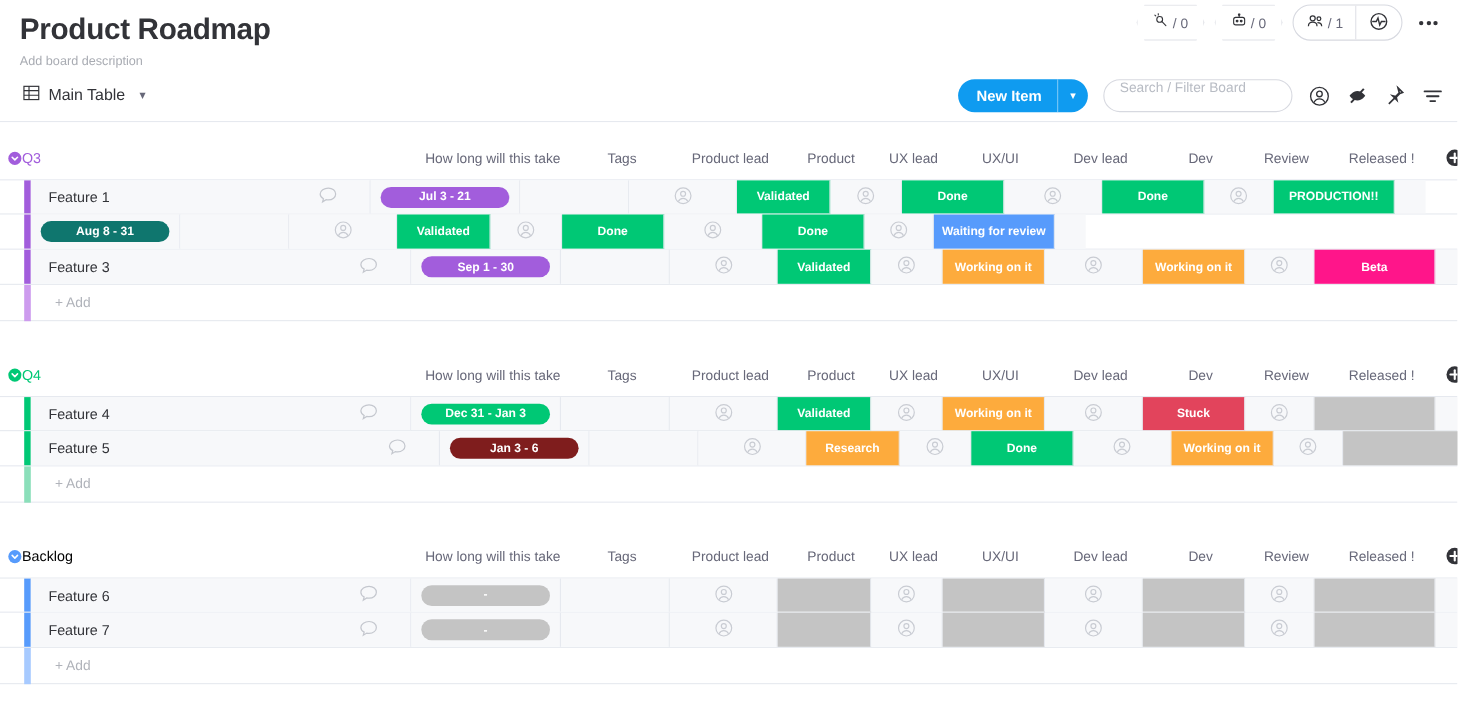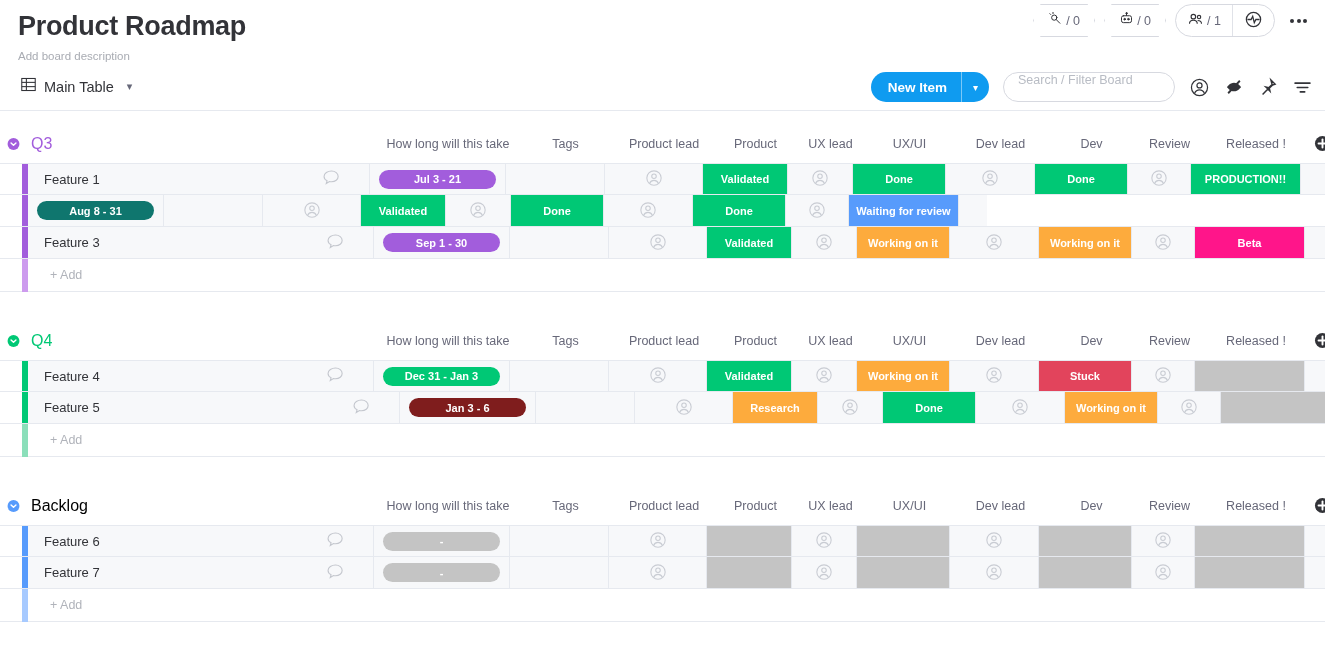--- a/index.html
+++ b/index.html
@@ -97,21 +97,21 @@
   .group-head {
     display: flex; align-items: center; height: 38px; position: relative;
   }
   .group-collapse {
     width: 13px; height: 13px; border-radius: 50%;
     display: flex; align-items: center; justify-content: center;
     margin-left: 7px; flex: 0 0 auto; cursor: pointer;
   }
   .group-collapse svg { display: block; }
   .group-name {
-    font-size: 16px; margin-left: 11px; cursor: pointer; line-height: 18px;
+    font-size: 13px; cursor: pointer; line-height: 18px;
   }
 
   .hrow { display: flex; align-items: center; height: 100%; }
   .col-head {
     font-size: 12.5px; color: #676879; text-align: center;
     flex: 0 0 auto; line-height: 14px;
   }
 
   
   .row {
@@ -298,21 +298,21 @@
           <svg width="19" height="19" viewBox="0 0 24 24">
             <circle cx="12" cy="12" r="9.5" fill="#323338"></circle>
             <line x1="12" y1="7" x2="12" y2="17" stroke="#fff" stroke-width="2.4" stroke-linecap="round"></line>
             <line x1="7" y1="12" x2="17" y2="12" stroke="#fff" stroke-width="2.4" stroke-linecap="round"></line>
           </svg>
         </div>
       </div>
       <div class="row first">
         <div class="bar-spacer"></div>
         <div class="bar" style="background:#a25ddc"></div>
-        <div class="cell name" style="width:342px">
+        <div class="cell name" style="width:309px">
           <span>Feature 1</span>
           <span class="chat-icon"><svg width="19" height="19" viewBox="0 0 24 24" fill="none" stroke="#c4c7ce" stroke-width="1.4">
               <path d="M12 3.8c4.8 0 8.4 3 8.4 6.8S16.8 17.4 12 17.4c-.9 0-1.8-.1-2.6-.3l-4 2.5 1-3.6c-2.3-1.2-3.8-3.3-3.8-5.4C2.6 6.8 7.2 3.8 12 3.8z"></path>
             </svg></span>
         </div>
         <div class="cell blank" style="width:136px">
           <span class="timeline-pill" style="background:#a25ddc">Jul 3 - 21</span>
         </div>
         <div class="cell blank" style="width:99px"></div>
         <div class="cell person" style="width:98px">

